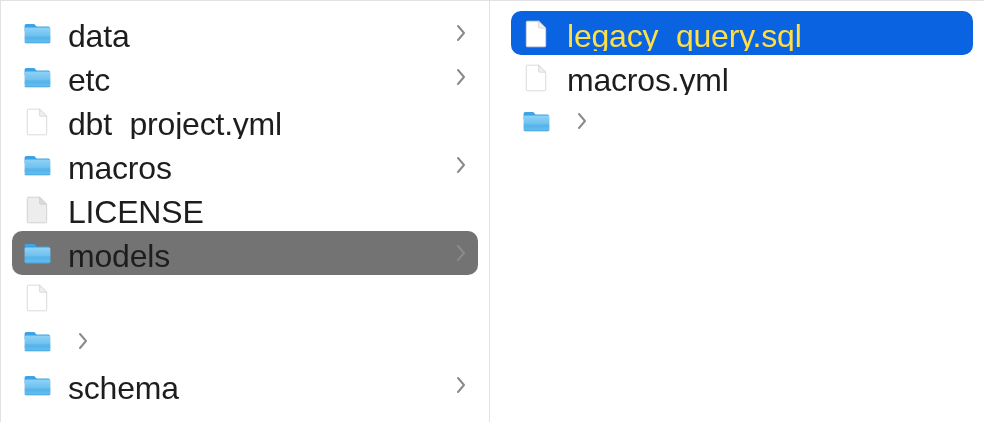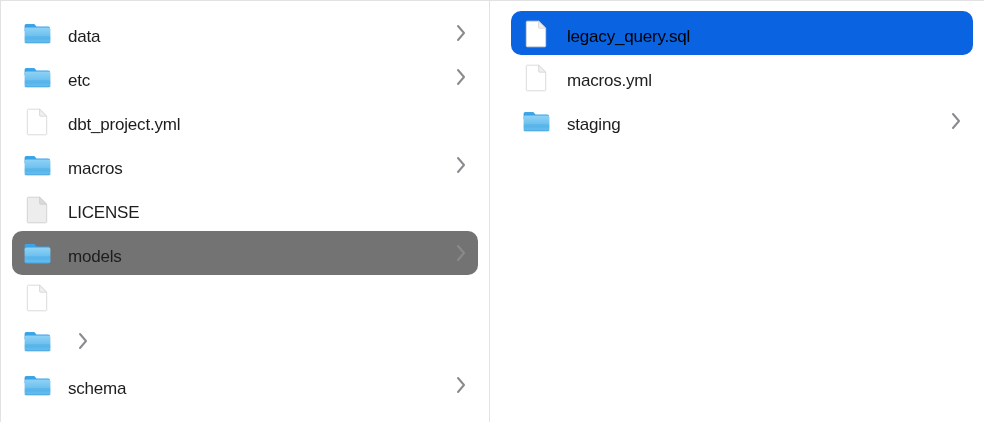--- a/index.html
+++ b/index.html
@@ -69,31 +69,31 @@
     height: 29px;
     flex: 0 0 29px;
     margin-right: 16px;
     position: relative;
   }
 
   
   .icon-folder svg, .icon-doc svg, .icon-doc-plain svg { display:block; }
 
   .row-label {
-    font-size: 17px;
+    font-size: 32px;
     line-height: 29px;
     color: #1d1d1f;
     letter-spacing: -0.2px;
     white-space: nowrap;
     overflow: hidden;
     text-overflow: ellipsis;
     flex: 1 1 auto;
     margin-top: 6px;
   }
-  .row.selected-active .row-label { color: #000000; }
+  .row.selected-active .row-label { color: #fde047; }
 
   .chevron {
     flex: 0 0 auto;
     width: 14px;
     height: 22px;
     margin-left: 8px;
     position: relative;
   }
   .chevron.hidden { visibility: hidden; }
   .chevron svg { display: block; }
@@ -356,21 +356,20 @@
         <stop offset="0.58" stop-color="#57b4ea"></stop>
                 <stop offset="1" stop-color="#67bdee"></stop>
       </linearGradient>
     </defs>
     <path d="M1.6 6.6a1.6 1.6 0 0 1 1.6-1.6h8.1l2.2 2.4h11.9a1.6 1.6 0 0 1 1.6 1.6v3.2H1.6z" fill="url(#fbTop)"></path>
     <rect x="1.6" y="8.6" width="25.8" height="15.6" rx="1.7" fill="url(#fbBody)"></rect>
     <rect x="1.6" y="19.4" width="25.8" height="0.9" fill="#4fb0e8" opacity="0.55"></rect>
     <rect x="1.6" y="23.0" width="25.8" height="1.3" rx="0.6" fill="#3f9fdc" opacity="0.5"></rect>
   </svg>
         </span>
-        <span class="row-label">staging</span>
         <span class="chevron">
           <svg width="14" height="22" viewBox="0 0 14 22" xmlns="http://www.w3.org/2000/svg">
     <path d="M4 4 L10 11 L4 18" fill="none" stroke="#8a8a8e" stroke-width="2" stroke-linecap="round" stroke-linejoin="round"></path>
           </svg>
         </span>
       </div>
     </div>
 
 </div>
 

